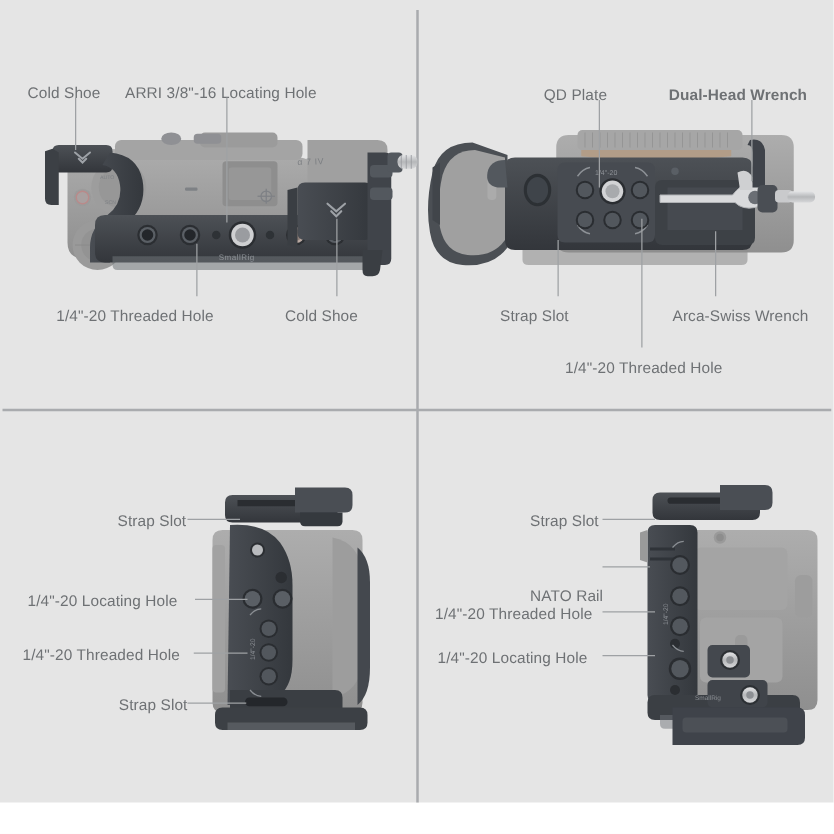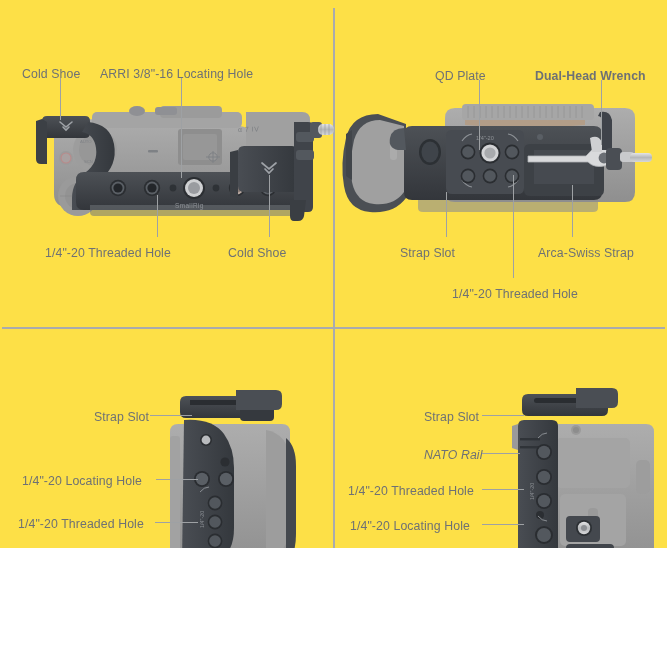--- a/index.html
+++ b/index.html
@@ -4,22 +4,22 @@
 <style>
   * { box-sizing: border-box; }
   html, body {
     margin: 0; padding: 0;
     width: 667px; height: 667px;
     background: #ffffff;
     font-family: "Liberation Sans", sans-serif;
   }
   #sheet {
     position: relative;
-    width: 667px; height: 548px;
-    background: #fde047;
+    width: 667px; height: 642px;
+    background: #e5e5e5;
     overflow: hidden;
   }
   .divider-v {
     position: absolute;
     left: 333px; top: 8px;
     width: 2px; height: 650px;
     background: #a9abae;
   }
   .divider-h {
     position: absolute;
@@ -371,35 +371,35 @@
       <div class="label" style="left: 45px; top: 247px;">1/4"-20 Threaded Hole</div>
       <div class="lead v" style="background: rgb(158, 161, 164); position: absolute; left: 157px; top: 195px; height: 42px; width: 1px;"></div>
       <div class="label" style="left: 228px; top: 247px;">Cold Shoe</div>
       <div class="lead v" style="background: rgb(158, 161, 164); position: absolute; left: 269px; top: 175px; height: 62px; width: 1px;"></div>
       <div class="label" style="left: 435px; top: 70px;">QD Plate</div>
       <div class="lead v" style="background: rgb(158, 161, 164); position: absolute; left: 479px; top: 80px; height: 70px; width: 1px;"></div>
       <div class="label" style="left: 535px; top: 70px; font-weight: bold;">Dual-Head Wrench</div>
       <div class="lead v" style="background: rgb(158, 161, 164); position: absolute; left: 601px; top: 80px; height: 65px; width: 1px;"></div>
       <div class="label" style="left: 400px; top: 247px;">Strap Slot</div>
       <div class="lead v" style="background: rgb(158, 161, 164); position: absolute; left: 446px; top: 192px; height: 45px; width: 1px;"></div>
-      <div class="label" style="left: 538px; top: 247px;">Arca-Swiss Strap</div>
+      <div class="label" style="left: 538px; top: 247px;">Arca-Swiss Wrench</div>
       <div class="lead v" style="background: rgb(158, 161, 164); position: absolute; left: 572px; top: 185px; height: 52px; width: 1px;"></div>
       <div class="label" style="left: 452px; top: 288px;">1/4"-20 Threaded Hole</div>
       <div class="lead v" style="background: rgb(158, 161, 164); position: absolute; left: 513px; top: 175px; height: 103px; width: 1px;"></div>
       <div class="label" style="left: 94px; top: 411px;">Strap Slot</div>
       <div class="lead h" style="background: rgb(158, 161, 164); position: absolute; left: 150px; top: 415px; width: 42px; height: 1px;"></div>
       <div class="label" style="left: 22px; top: 475px;">1/4"-20 Locating Hole</div>
       <div class="lead h" style="background: rgb(158, 161, 164); position: absolute; left: 156px; top: 479px; width: 42px; height: 1px;"></div>
       <div class="label" style="left: 18px; top: 518px;">1/4"-20 Threaded Hole</div>
       <div class="lead h" style="background: rgb(158, 161, 164); position: absolute; left: 155px; top: 522px; width: 43px; height: 1px;"></div>
       <div class="label" style="left: 95px; top: 558px;">Strap Slot</div>
       <div class="lead h" style="background: rgb(158, 161, 164); position: absolute; left: 150px; top: 562px; width: 47px; height: 1px;"></div>
       <div class="label" style="left: 424px; top: 411px;">Strap Slot</div>
       <div class="lead h" style="background: rgb(158, 161, 164); position: absolute; left: 482px; top: 415px; width: 42px; height: 1px;"></div>
-      <div class="label" style="left: 424px; top: 449px; font-style: italic;">NATO Rail</div>
+      <div class="label" style="left: 424px; top: 471px;">NATO Rail</div>
       <div class="lead h" style="background: rgb(158, 161, 164); position: absolute; left: 482px; top: 453px; width: 38px; height: 1px;"></div>
       <div class="label" style="left: 348px; top: 485px;">1/4"-20 Threaded Hole</div>
       <div class="lead h" style="background: rgb(158, 161, 164); position: absolute; left: 482px; top: 489px; width: 42px; height: 1px;"></div>
       <div class="label" style="left: 350px; top: 520px;">1/4"-20 Locating Hole</div>
       <div class="lead h" style="background: rgb(158, 161, 164); position: absolute; left: 482px; top: 524px; width: 42px; height: 1px;"></div>
     </div>
 
 </div>
 
 </body></html>

